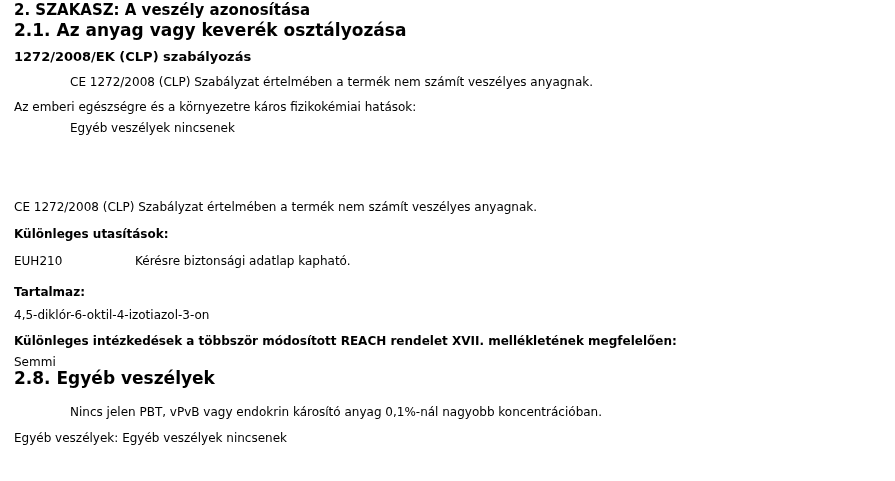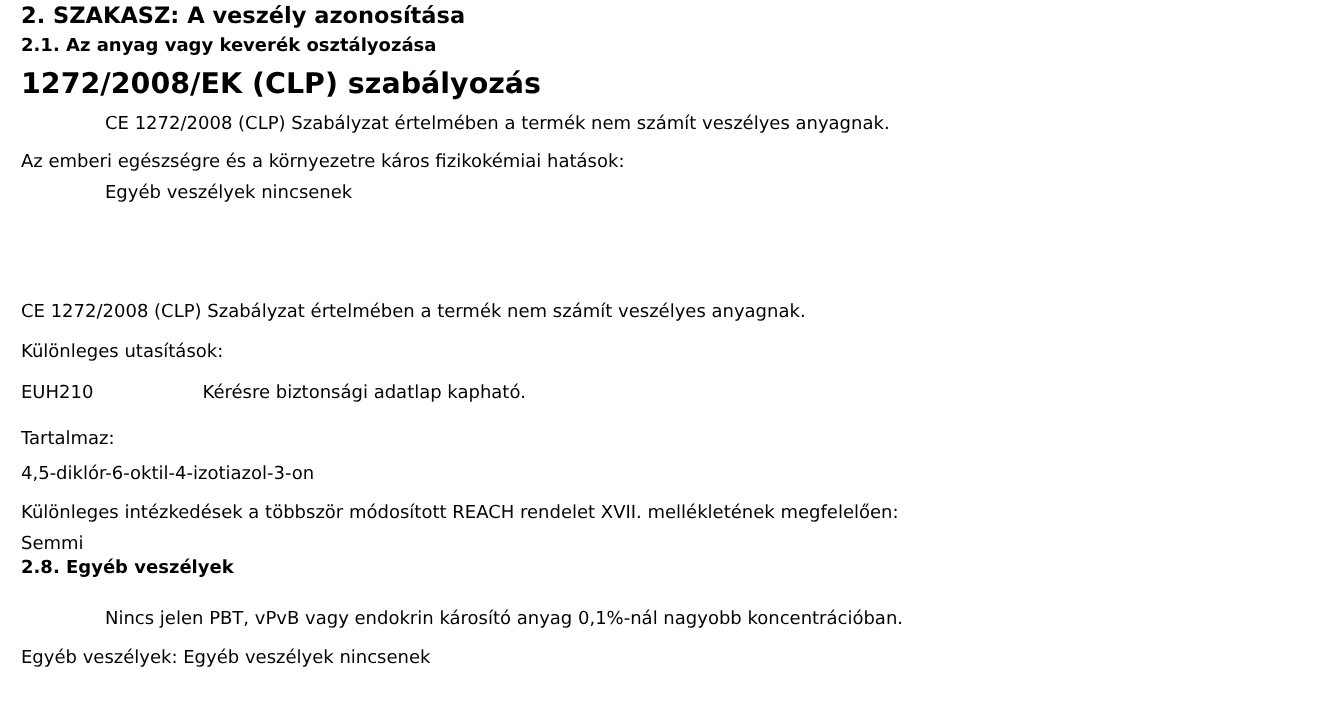--- a/index.html
+++ b/index.html
@@ -15,24 +15,24 @@
   }
   .ln {
     position: absolute;
     left: 14px;
     font-size: 12px;
     line-height: 15px;
     white-space: nowrap;
     color: #000000;
   }
   .indent { left: 70px; }
-  .b { font-weight: normal; }
+  .b { font-weight: bold; }
   .h1 { font-size: 15px; font-weight: bold; }
-  .h2 { font-size: 12px; font-weight: bold; }
-  .h3 { font-size: 19px; font-weight: bold; }
+  .h2 { font-size: 17px; font-weight: bold; }
+  .h3 { font-size: 13px; font-weight: bold; }
   .euh-code { display: inline-block; width: 121px; }
 </style>
 </head>
 <body>
 
 <div class="page">
 
   <div class="ln h1" style="top:3px">2. SZAKASZ: A veszély azonosítása</div>
 
   <div class="ln h2" style="top:23px">2.1. Az anyag vagy keverék osztályozása</div>

